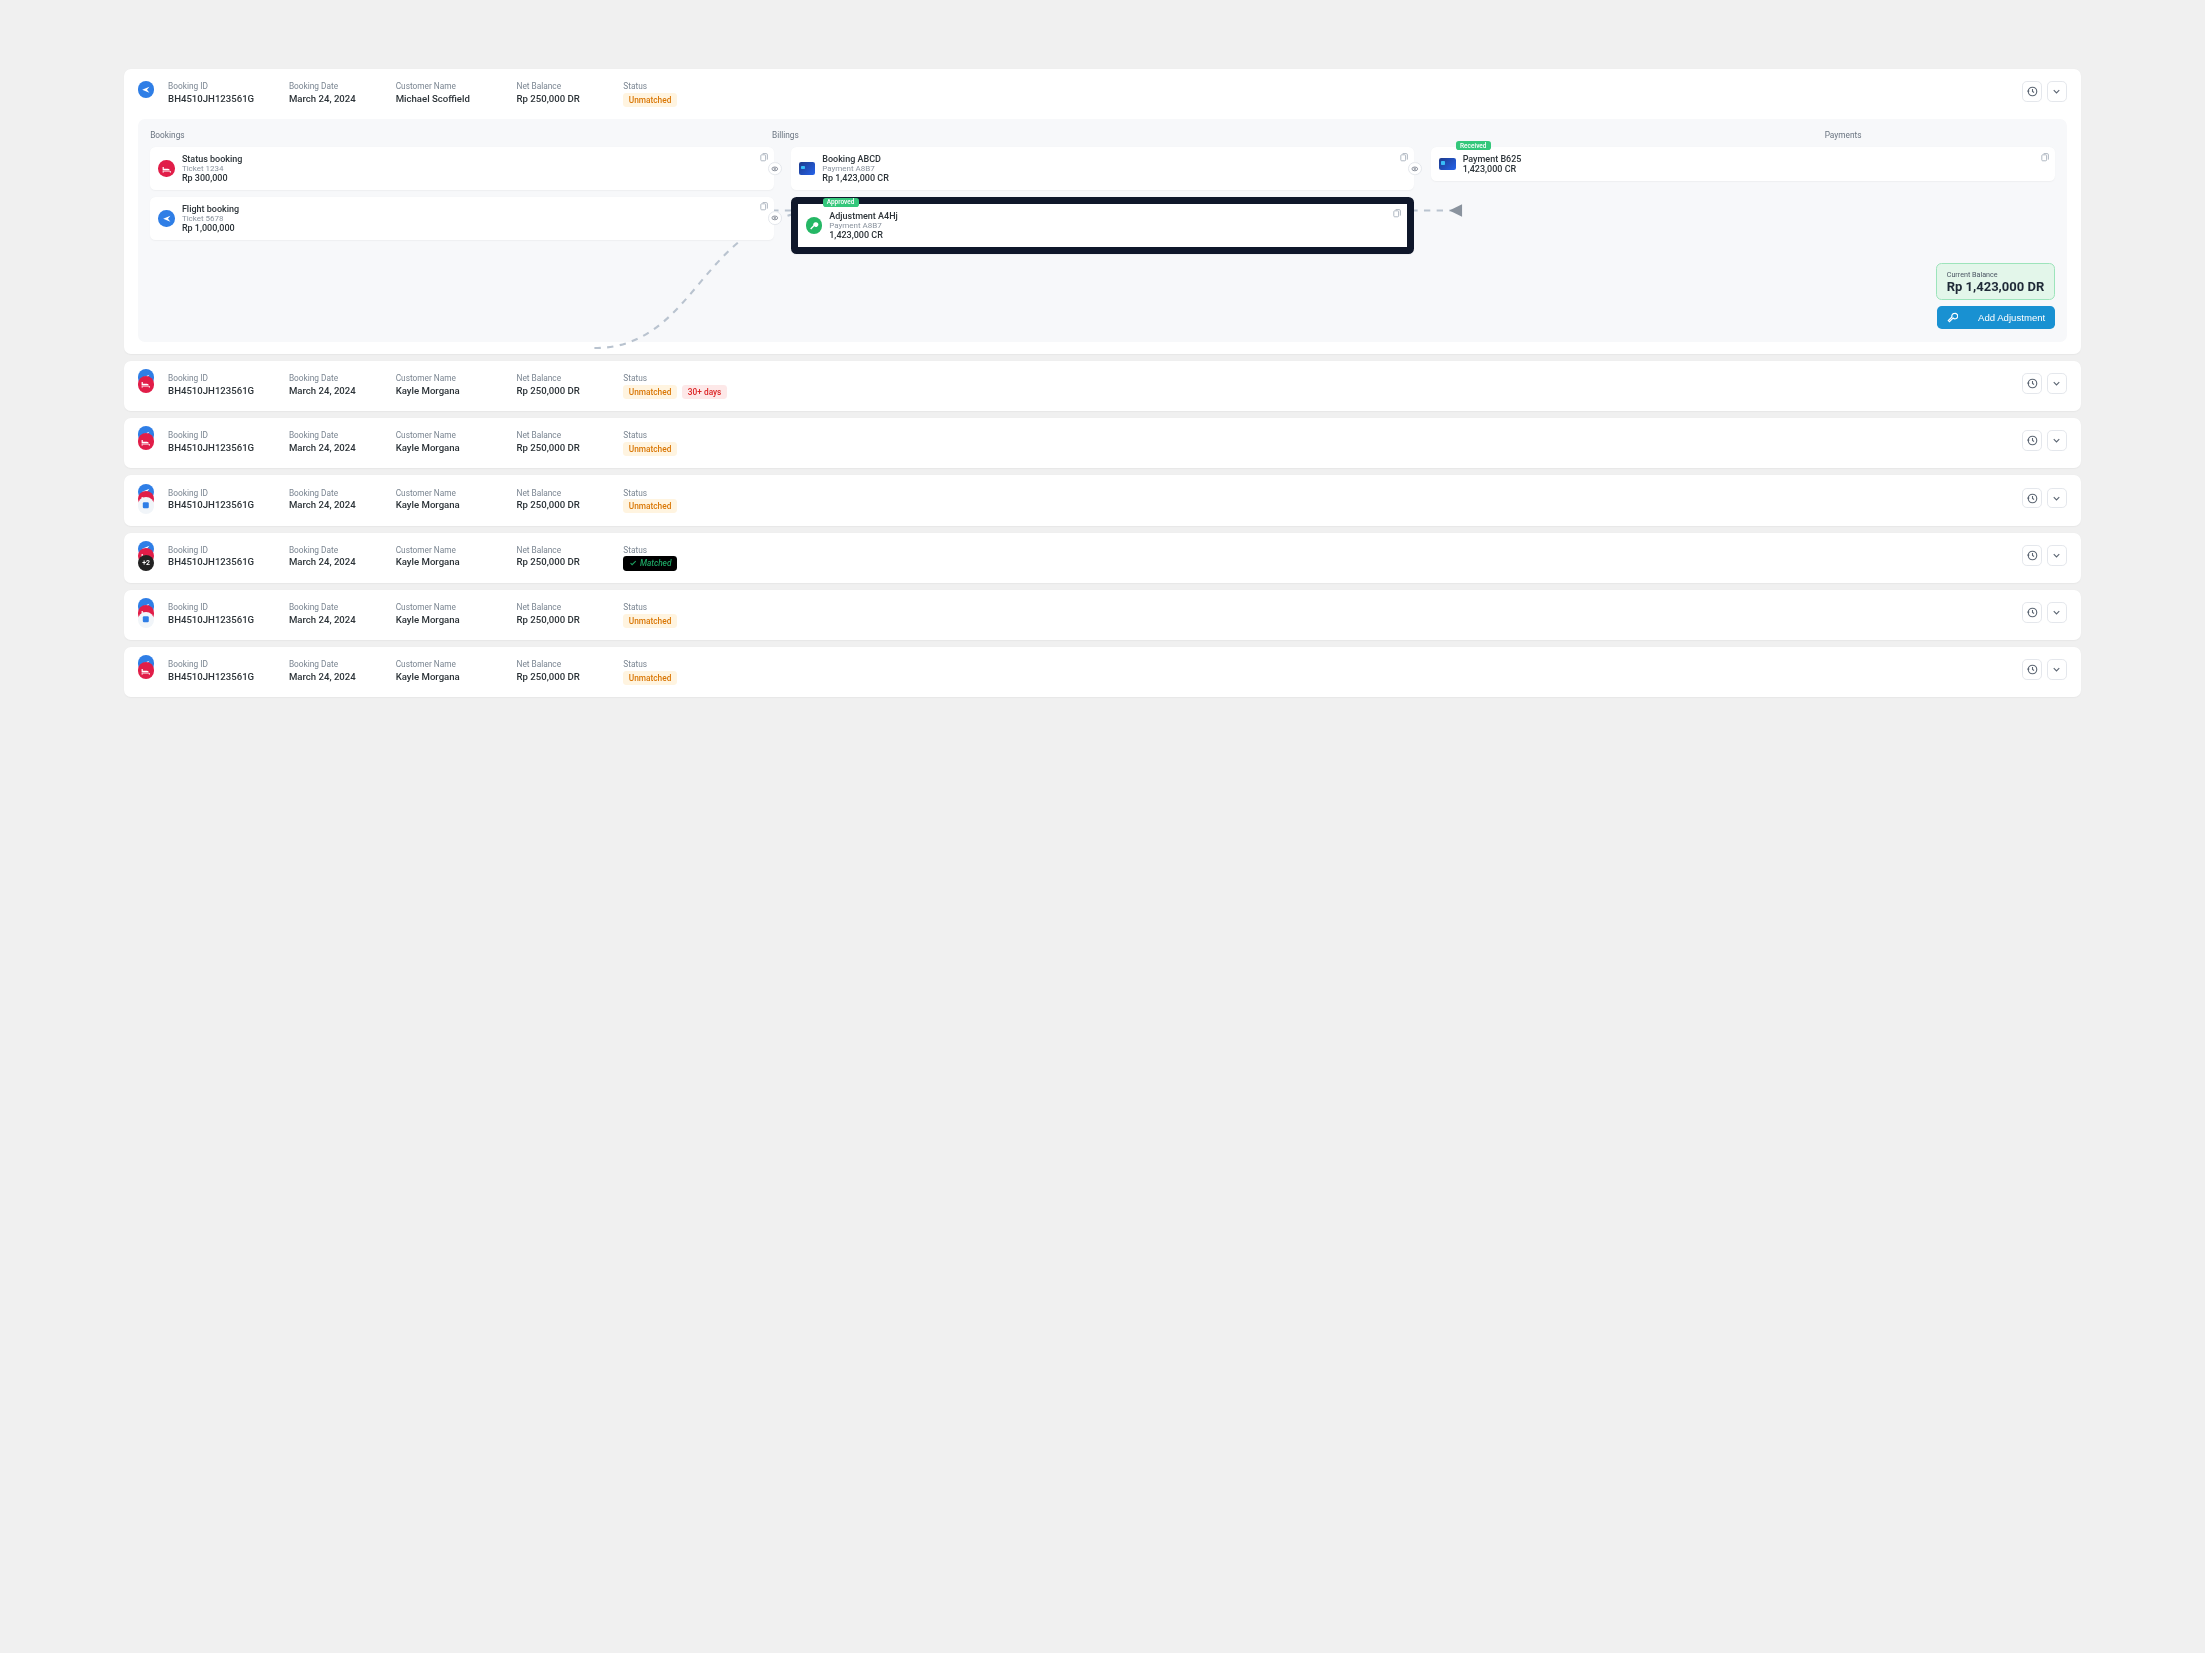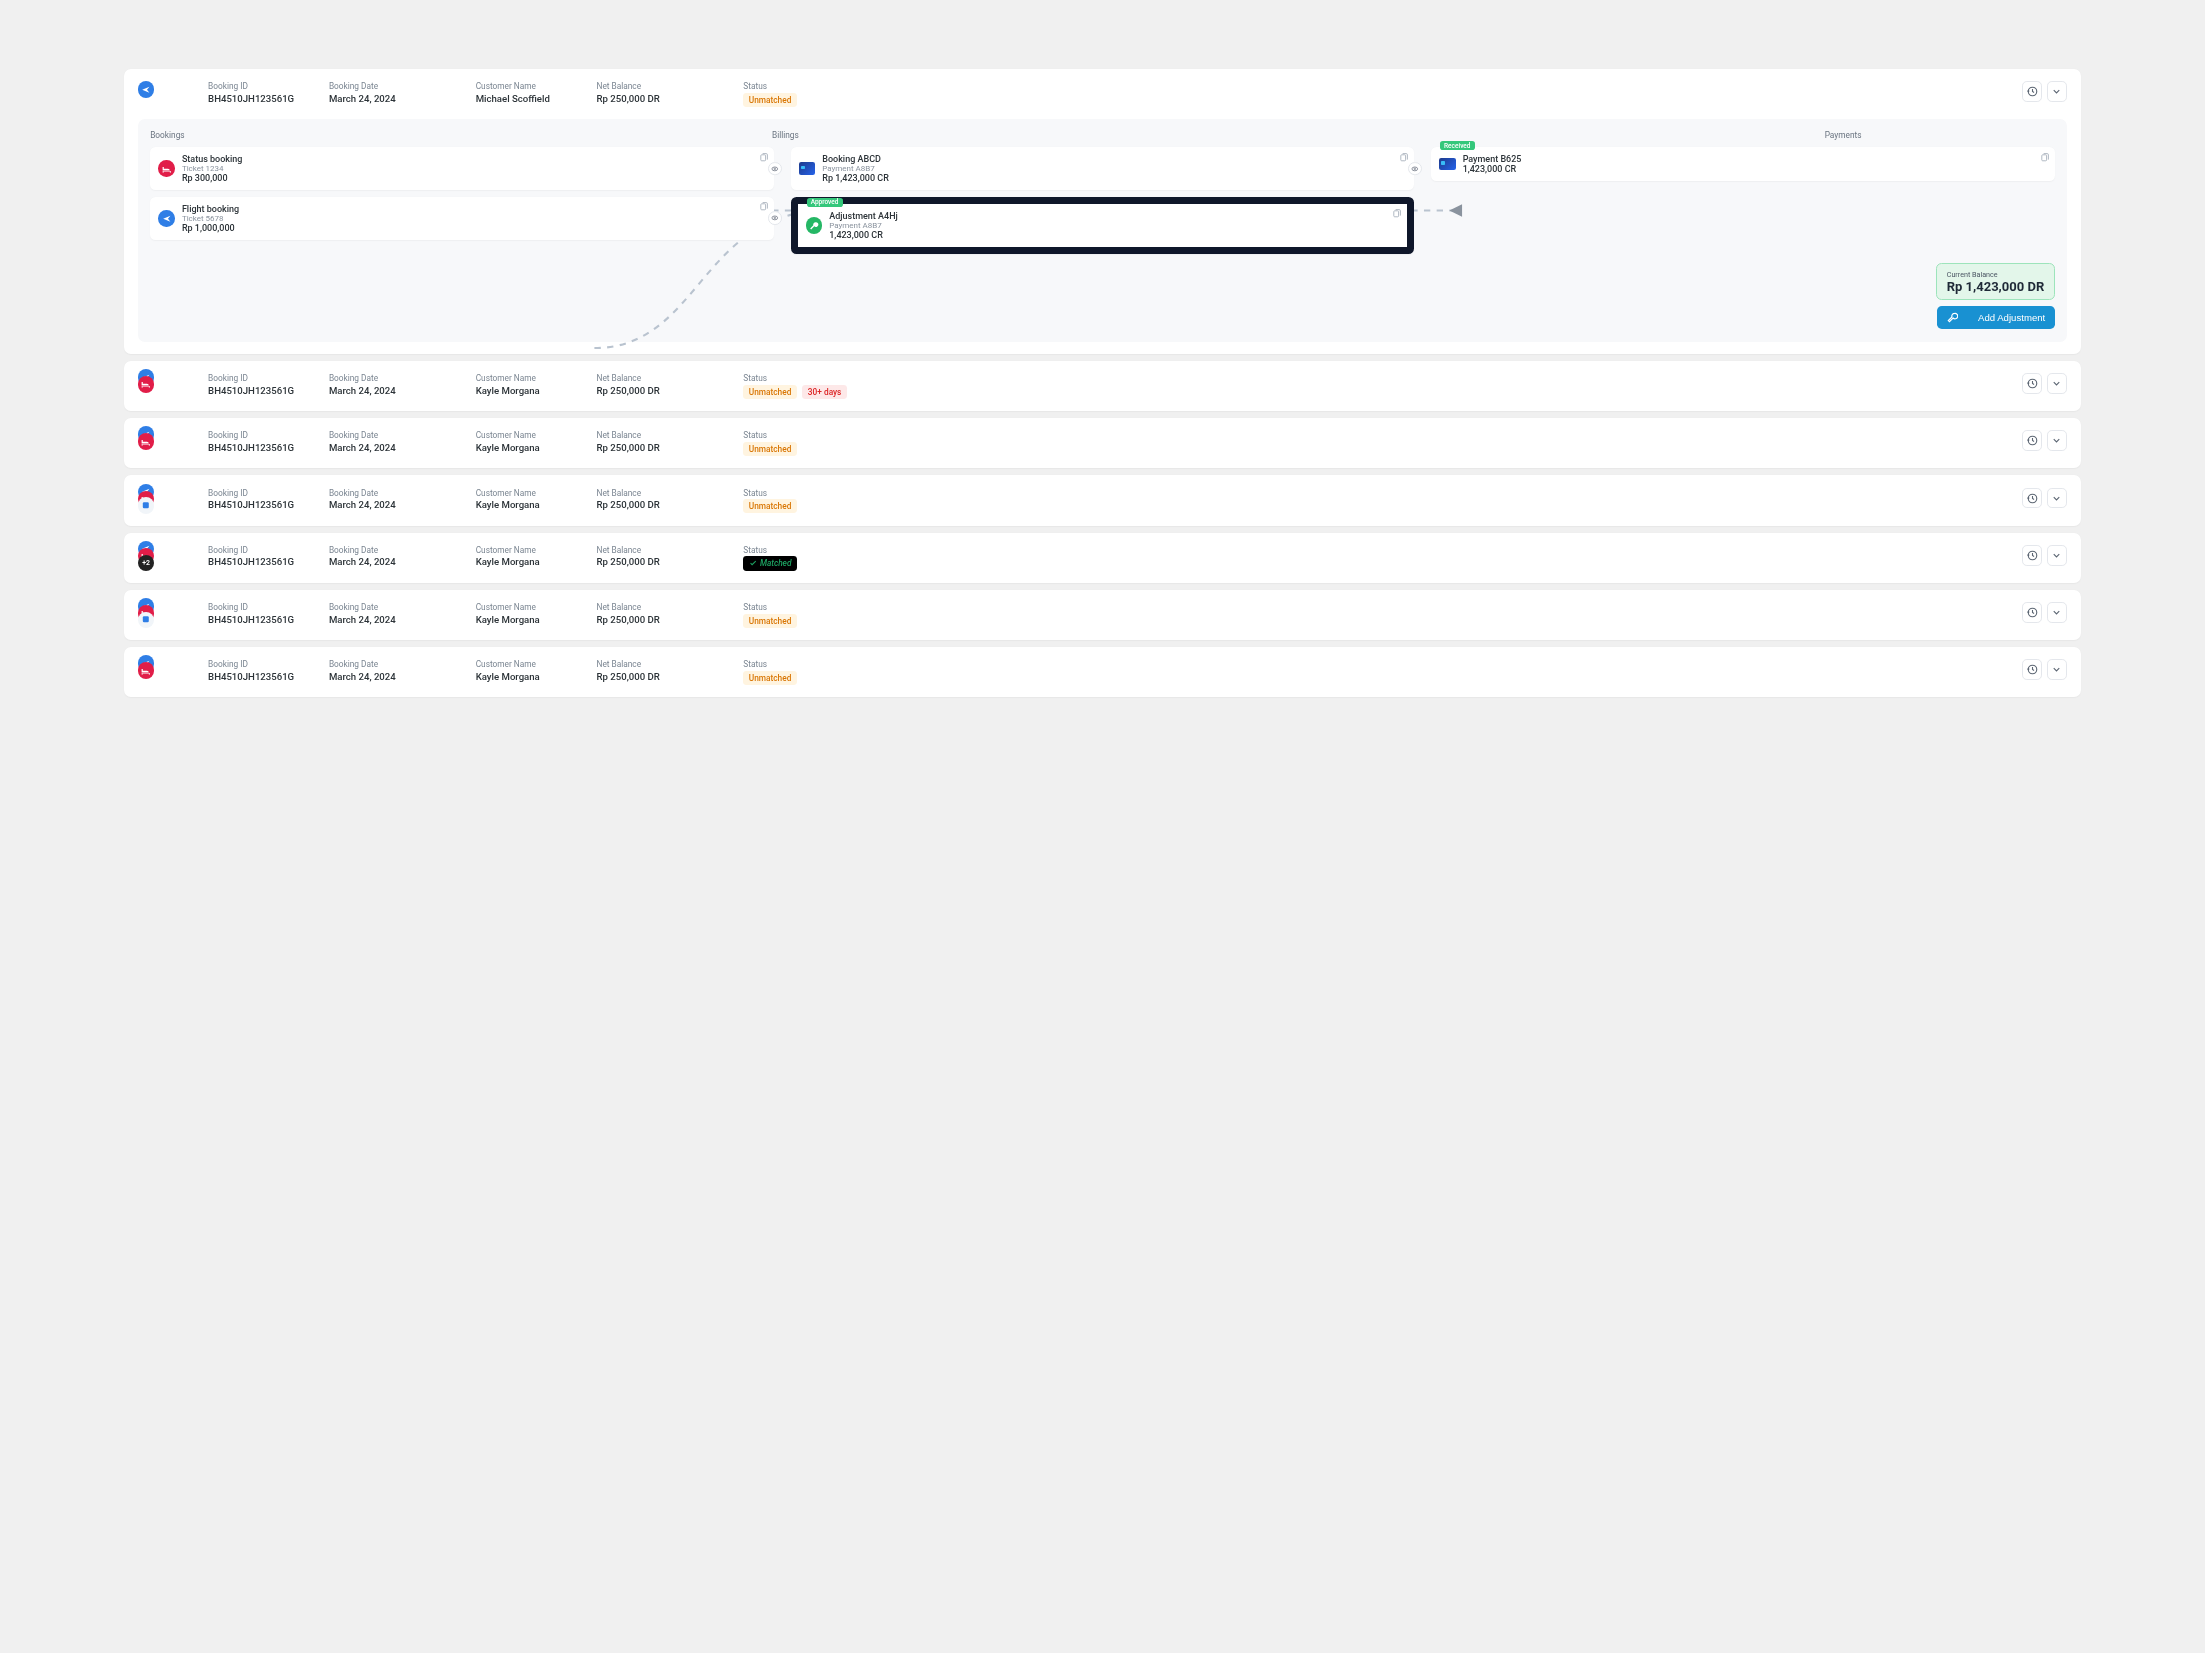--- a/index.html
+++ b/index.html
@@ -38,21 +38,21 @@
 .ic-train  { background: #f1f5f9; color:#2f7ee6; }
 .ic-train svg { fill:#2f7ee6; }
 .ic-more   { background: #222; color:#fff; font-size:6.9px; font-weight:600; }
 .icon-stack .circle-icon { position:absolute; left:0; }
 .icon-stack .circle-icon:nth-child(1){ top:-4.1px; }
 .icon-stack .circle-icon:nth-child(2){ top:2.8px; }
 .icon-stack .circle-icon:nth-child(3){ top:9.6px; }
 .icon-stack.single .circle-icon { position:static; }
 
 .meta-col { min-width: 93px; }
-.meta-col.wider { min-width: 107px; margin-left: 40px; }
+.meta-col.wider { min-width: 107px; }
 .meta-label { color:#7a8591; font-size:8.3px; margin-bottom:1.4px; }
 .meta-value { color:#2c3338; font-size:9.6px; font-weight:500; }
 
 .badges { display:flex; gap:5.5px; }
 .badge {
   display:inline-flex; align-items:center; gap:2.8px;
   padding:2.1px 5.5px; border-radius:3.4px; font-size:8.3px; font-weight:500;
 }
 .badge-unmatched { background:#fff4e0; color:#d97706; }
 .badge-matched { background:#000000; color:#1da362;font-style:italic; }
@@ -112,21 +112,21 @@
   width:9.6px; height:9.6px; color:#aeb6c0; position:absolute; top:5.5px; right:5.5px;
 }
 .wf-copy svg { width:9.6px; height:9.6px; stroke:#aeb6c0; fill:none; stroke-width:1.6; }
 .wf-eye {
   width:13.8px; height:13.8px; border-radius:50%; border:0.7px solid #e4e7ec;
   position:absolute; right:-7.6px; top:50%; transform:translateY(-50%);
   background:#fff; display:flex; align-items:center; justify-content:center;
 }
 .wf-eye svg { width:7.6px; height:7.6px; stroke:#6b7280; fill:none; stroke-width:1.6; }
 .wf-lilbadge {
-  position:absolute; top:-6.2px; left:9px; background:#34c77b; color:#fff;
+  position:absolute; top:-6.2px; left:25px; background:#34c77b; color:#fff;
   font-size:6.5px; padding:0.7px 4.1px; border-radius:2.8px; font-weight:500;
 }
 
 .connectors { position:absolute; inset:0; pointer-events:none; z-index:0; }
 .wf-grid > * { z-index:1; }
 
 .balance-box {
   background:#e3f6ea; border:0.7px solid #9de4bb; border-radius:5.5px;
   padding:5.5px 9.6px; width:auto;
 }

